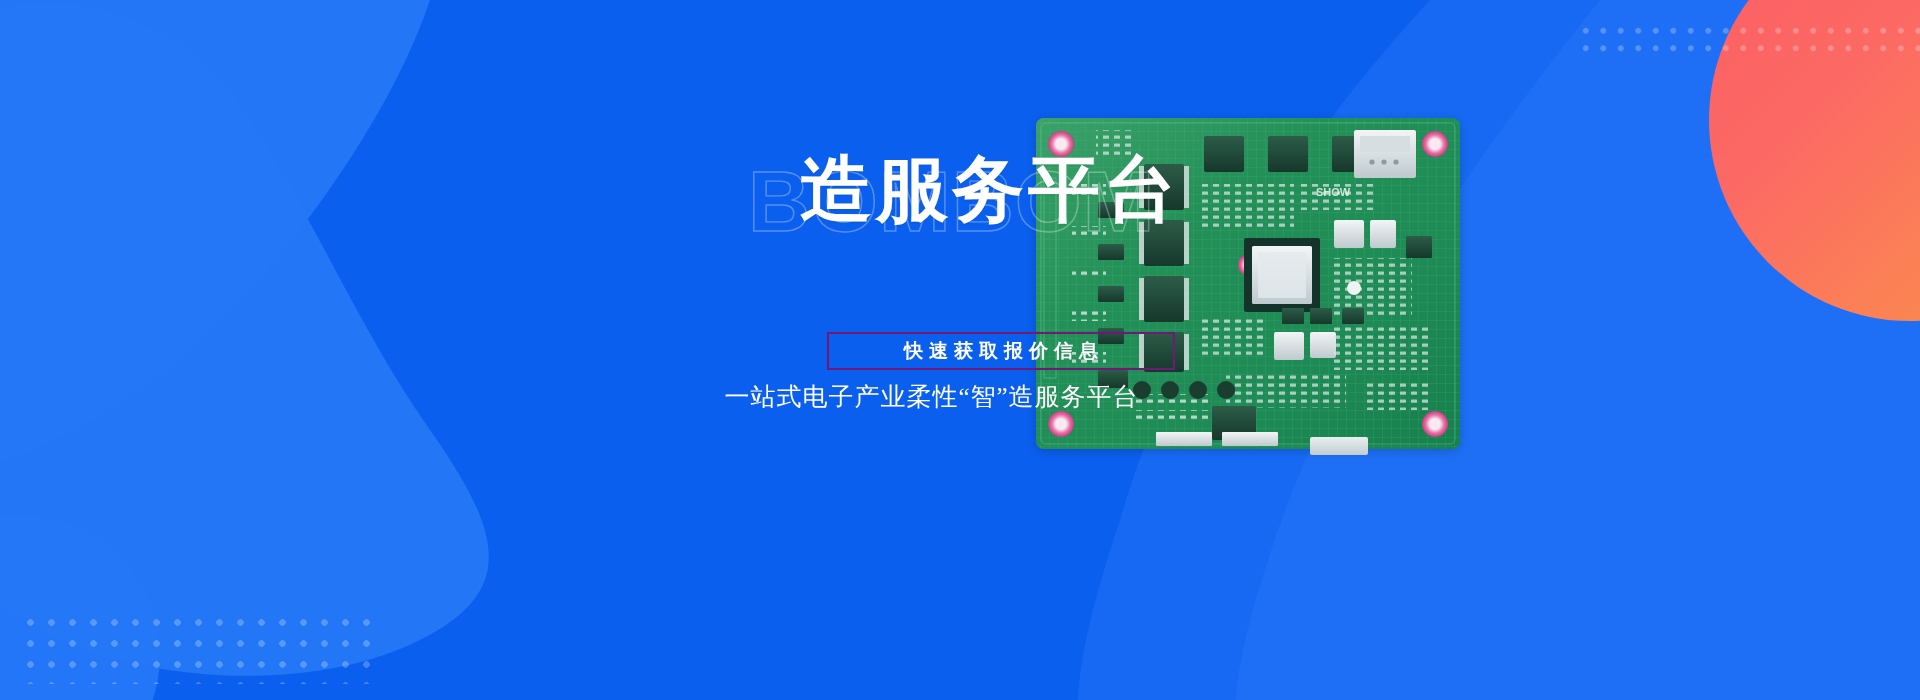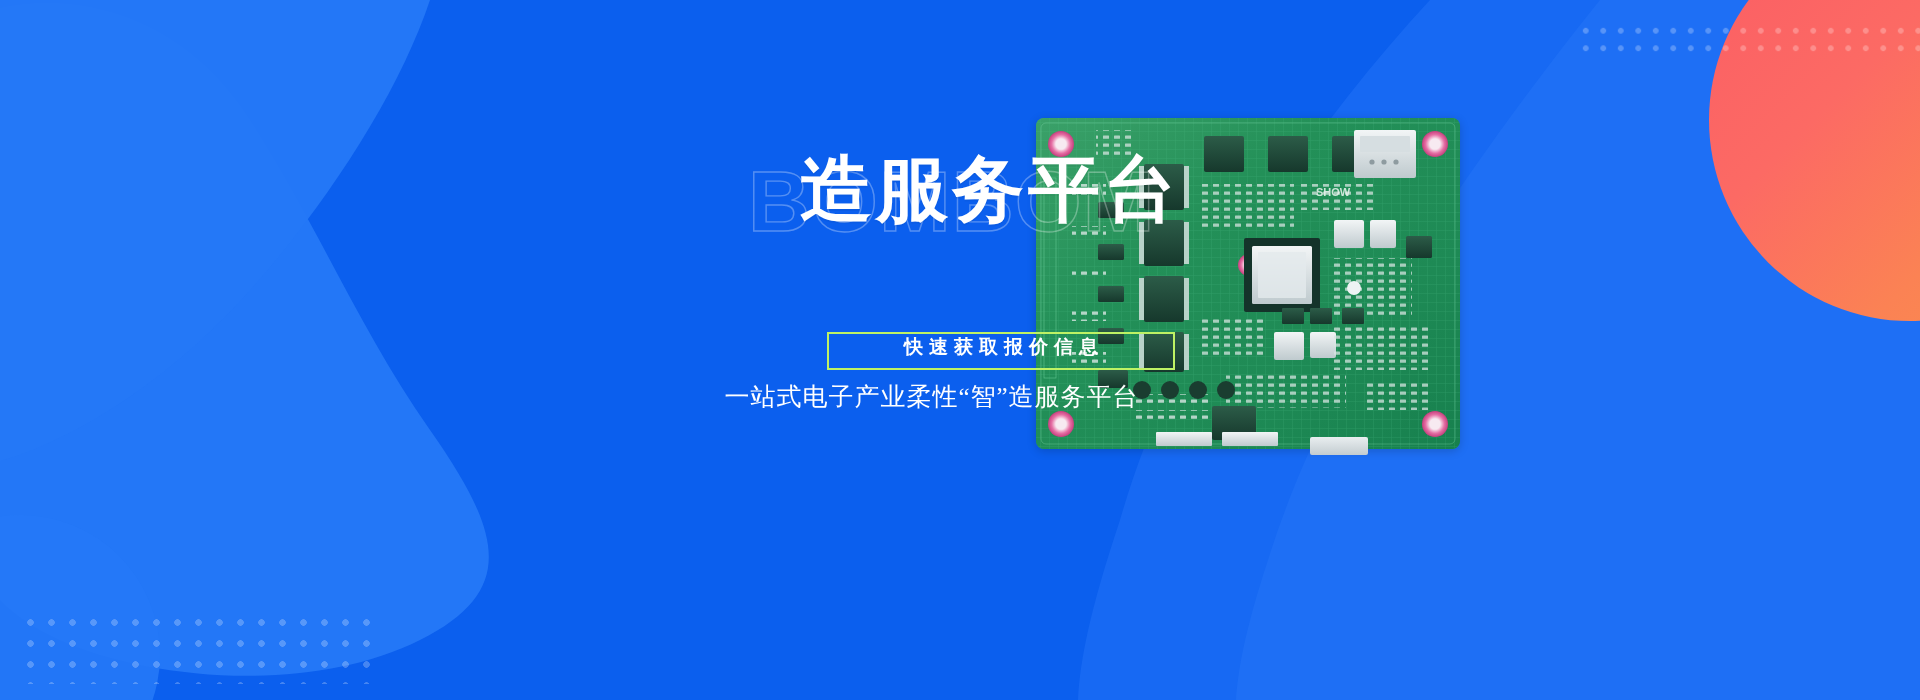--- a/index.html
+++ b/index.html
@@ -56,23 +56,23 @@
     font-size:72px;line-height:74px;letter-spacing:4px;
     text-shadow:0 2px 0 rgba(0,0,0,.04);
     white-space:nowrap;
   }
   .headline-line-1{margin-top:55px;}
   .headline-line-2{margin-top:2px;}
 
   .cta-button{
     position:absolute;left:167px;top:182px;
     width:348px;height:38px;
-    border:2px solid #bef264;
+    border:2px solid #701a75;
     box-sizing:border-box;
-    display:flex;justify-content:center;
+    display:flex;align-items:center;justify-content:center;
     cursor:pointer;
   }
   .cta-button-label{
     color:#ffffff;font-size:19px;font-weight:700;letter-spacing:6px;
     text-indent:6px;white-space:nowrap;
   }
   .subtitle{
     position:absolute;left:23px;top:232px;width:497px;
     text-align:center;
     color:#ffffff;font-size:25px;line-height:30px;letter-spacing:1px;

